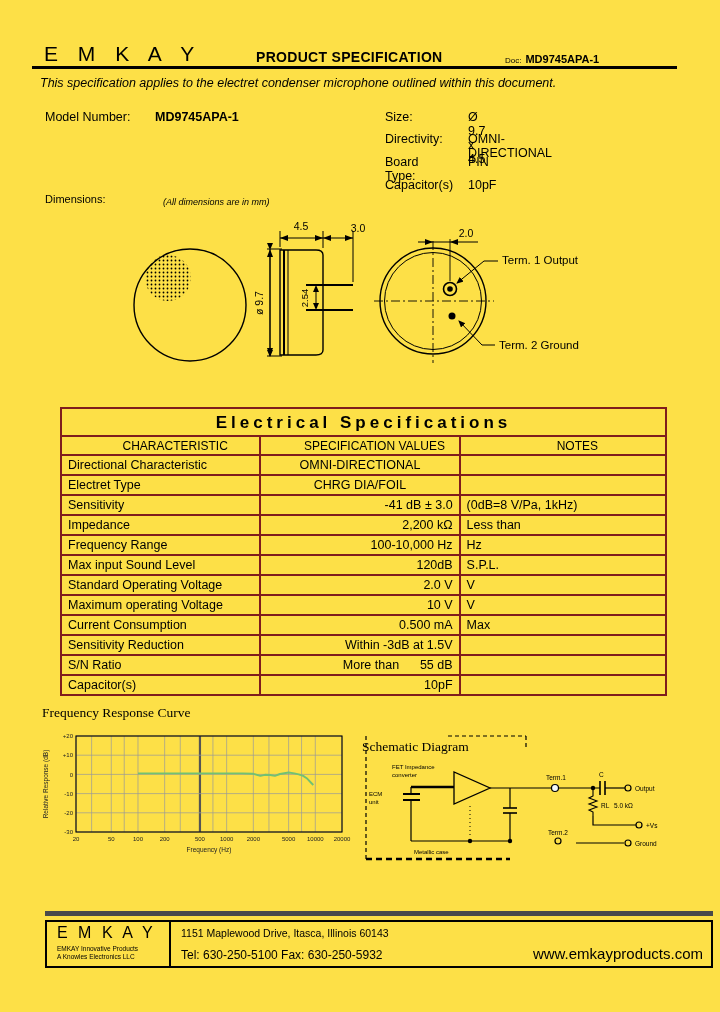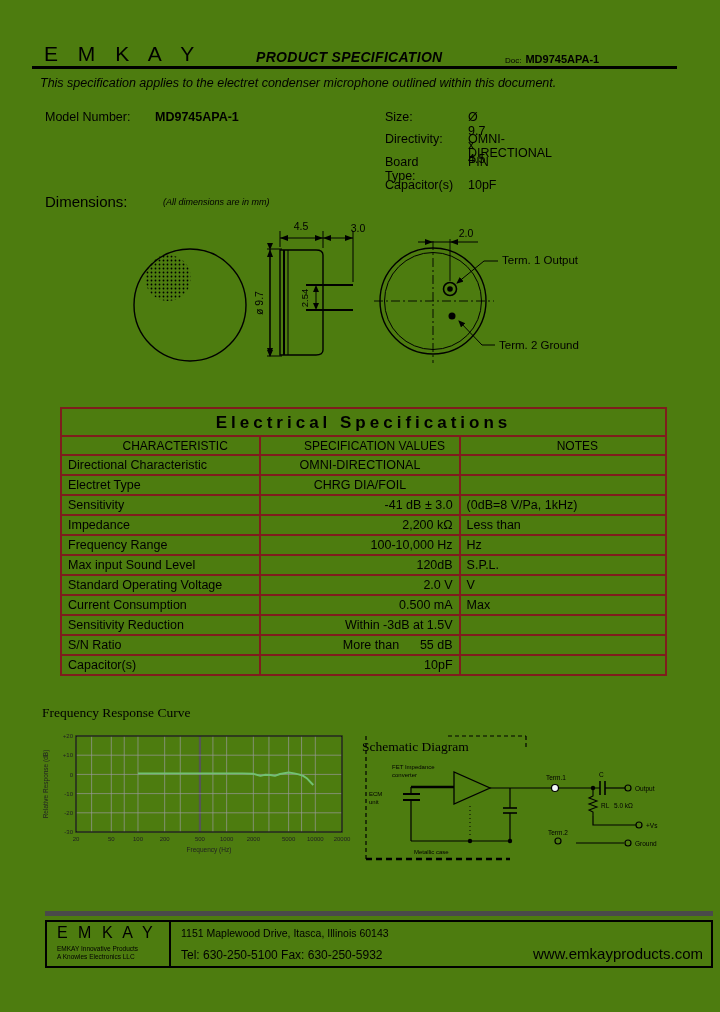--- a/index.html
+++ b/index.html
@@ -1,37 +1,37 @@
 <!DOCTYPE html>
 <html><head>
 <meta charset="utf-8">
 <style>
   html,body{margin:0;padding:0;}
   body{background:#f4fafa;font-family:"Liberation Sans",sans-serif;color:#000;}
-  #page{position:relative;width:720px;height:1012px;background:#4d7c0f;overflow:hidden;}
+  #page{position:relative;width:720px;height:1012px;background:#fde047;overflow:hidden;}
   .abs{position:absolute;}
 
   
   .logo-main{left:44px;top:42px;font-size:21px;letter-spacing:7px;font-weight:400;}
-  .doc-title{left:256px;top:49px;font-size:14px;font-weight:bold;letter-spacing:.3px;font-style:italic;}
+  .doc-title{left:256px;top:49px;font-size:14px;font-weight:bold;letter-spacing:.3px;}
   .doc-id{left:505px;top:53px;font-size:8px;}
   .doc-id b{font-size:11px;margin-left:4px;}
   .header-rule{left:32px;top:66px;width:645px;height:3px;background:#000;}
   .intro{left:40px;top:76px;font-size:12.5px;font-style:italic;}
 
   
   .lbl{font-size:12.5px;}
   .val-b{font-size:12.5px;font-weight:bold;}
   .m-label{left:45px;top:110px;}
   .m-value{left:155px;top:110px;}
   .spec-pair{font-size:12.5px;}
   .sp-label{position:absolute;left:385px;}
   .sp-value{position:absolute;left:468px;}
 
-  .dim-label{left:45px;top:193px;font-size:15px;text-align:center;}
+  .dim-label{left:45px;top:193px;font-size:11px;text-align:center;}
   .dim-note{left:163px;top:197px;font-size:9px;font-style:italic;}
 
   
   table.spec{left:60px;top:407px;position:absolute;border-collapse:collapse;table-layout:fixed;width:607px;font-size:12.5px;}
   table.spec td,table.spec th{border:2px solid #7f1d1d;padding:0 6px;height:18px;line-height:1;}
   table.spec .title{font-size:17px;font-weight:bold;letter-spacing:4px;text-align:center;height:26px;}
   table.spec .hdr{font-size:12px;font-weight:400;text-align:center;height:17px;padding-left:35px;}
   td.c2{text-align:right;padding-right:9px;}
   td.c2.al-c{text-align:center;}
   td.c3{text-align:left;padding-left:7px;}
@@ -196,20 +196,25 @@
           <td class="c3">Hz</td>
         </tr>
         <tr>
           <td class="c1">Max input Sound Level</td>
           <td class="c2">120dB</td>
           <td class="c3">S.P.L.</td>
         </tr>
         <tr>
           <td class="c1">Standard Operating Voltage</td>
           <td class="c2">2.0 V</td>
+          <td class="c3">V</td>
+        </tr>
+        <tr>
+          <td class="c1">Maximum operating Voltage</td>
+          <td class="c2">10 V</td>
           <td class="c3">V</td>
         </tr>
         <tr>
           <td class="c1">Current Consumption</td>
           <td class="c2">0.500 mA</td>
           <td class="c3">Max</td>
         </tr>
         <tr>
           <td class="c1">Sensitivity Reduction</td>
           <td class="c2">Within -3dB at 1.5V</td>

